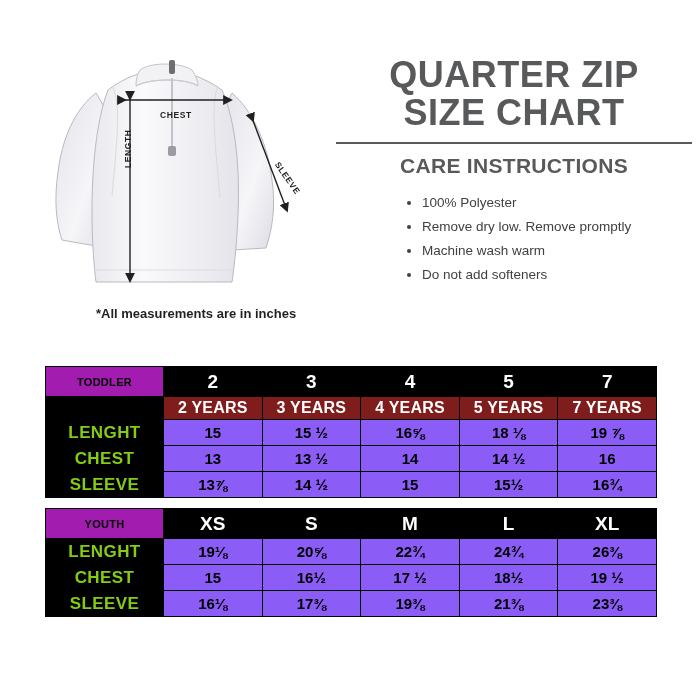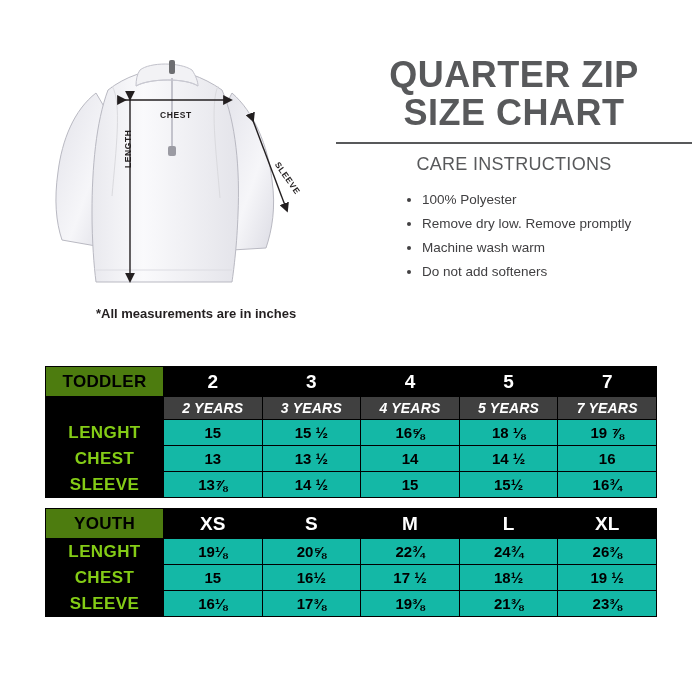--- a/index.html
+++ b/index.html
@@ -49,22 +49,22 @@
     font-family: "Liberation Sans", sans-serif;
   }
   .title .l2 { display: block; }
   .rule {
     height: 2px;
     background: #58595b;
     margin: 10px 6px 10px 6px;
   }
   .care-title {
     text-align: center;
-    font-weight: normal;
-    font-size: 18px;
+    font-weight: bold;
+    font-size: 21px;
     letter-spacing: 0.3px;
     color: #58595b;
     margin-bottom: 14px;
   }
   .care-list {
     margin: 0;
     padding-left: 92px;
     color: #414042;
     font-size: 13.5px;
     line-height: 21px;
@@ -121,51 +121,50 @@
   }
   table.toddler { margin-bottom: 10px; }
   td, th {
     border: 1px solid #000;
     text-align: center;
     vertical-align: middle;
     font-weight: bold;
     padding: 0;
   }
   .hdr-label {
-    background: #4d7c0f;
+    background: #a21caf;
     color: #000;
-    font-size: 17px;
+    font-size: 11px;
     letter-spacing: 0.3px;
     width: 118px;
   }
   .hdr-size {
     background: #000;
     color: #fff;
     font-size: 19px;
   }
   .sub-blank {
     background: #000;
     border-color: #000;
   }
   .sub-years {
-    background: #404040;
+    background: #7f1d1d;
     color: #fff;
-    font-size: 14px;
+    font-size: 16px;
     letter-spacing: 0.2px;
-    font-style: italic;
   }
   .row-label {
     background: #000;
     color: #84cc16;
     font-size: 17px;
     letter-spacing: 0.4px;
     text-align: center;
   }
   .cell {
-    background: #14b8a6;
+    background: #8b5cf6;
     color: #000;
     font-size: 15px;
     font-weight: bold;
   }
   tr.h1 td { height: 29px; }
   tr.h2 td { height: 22px; }
   tr.hr td { height: 25px; }
 </style>
 </head>
 <body>

